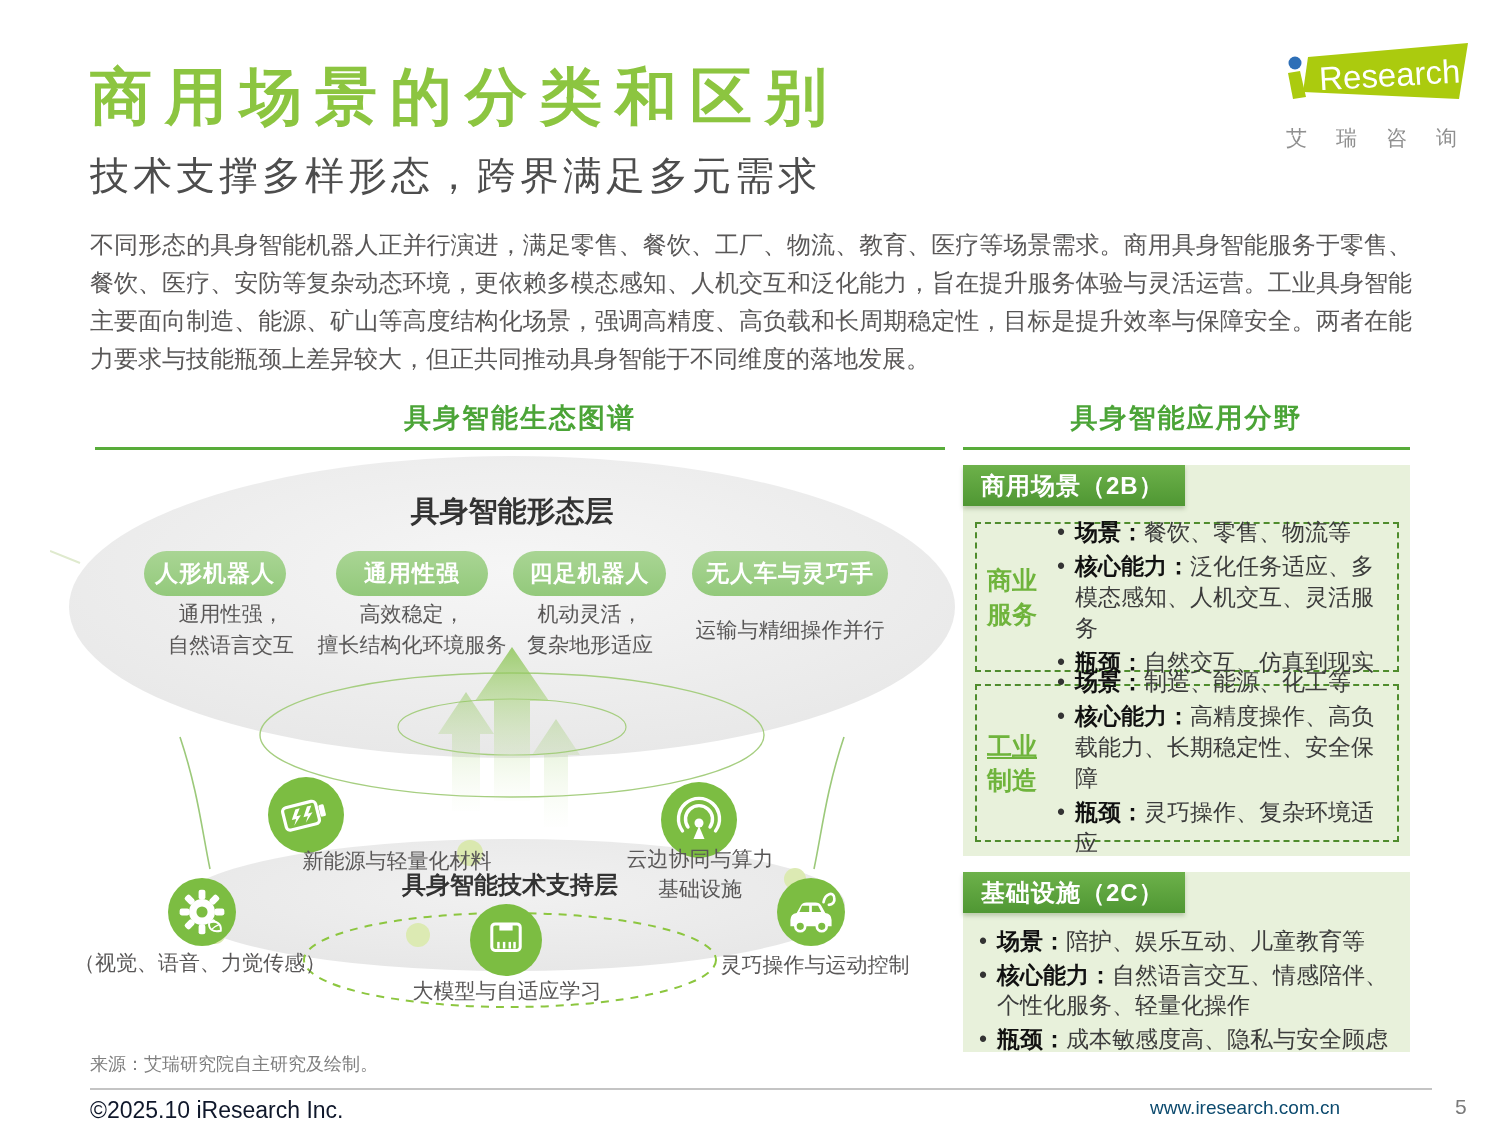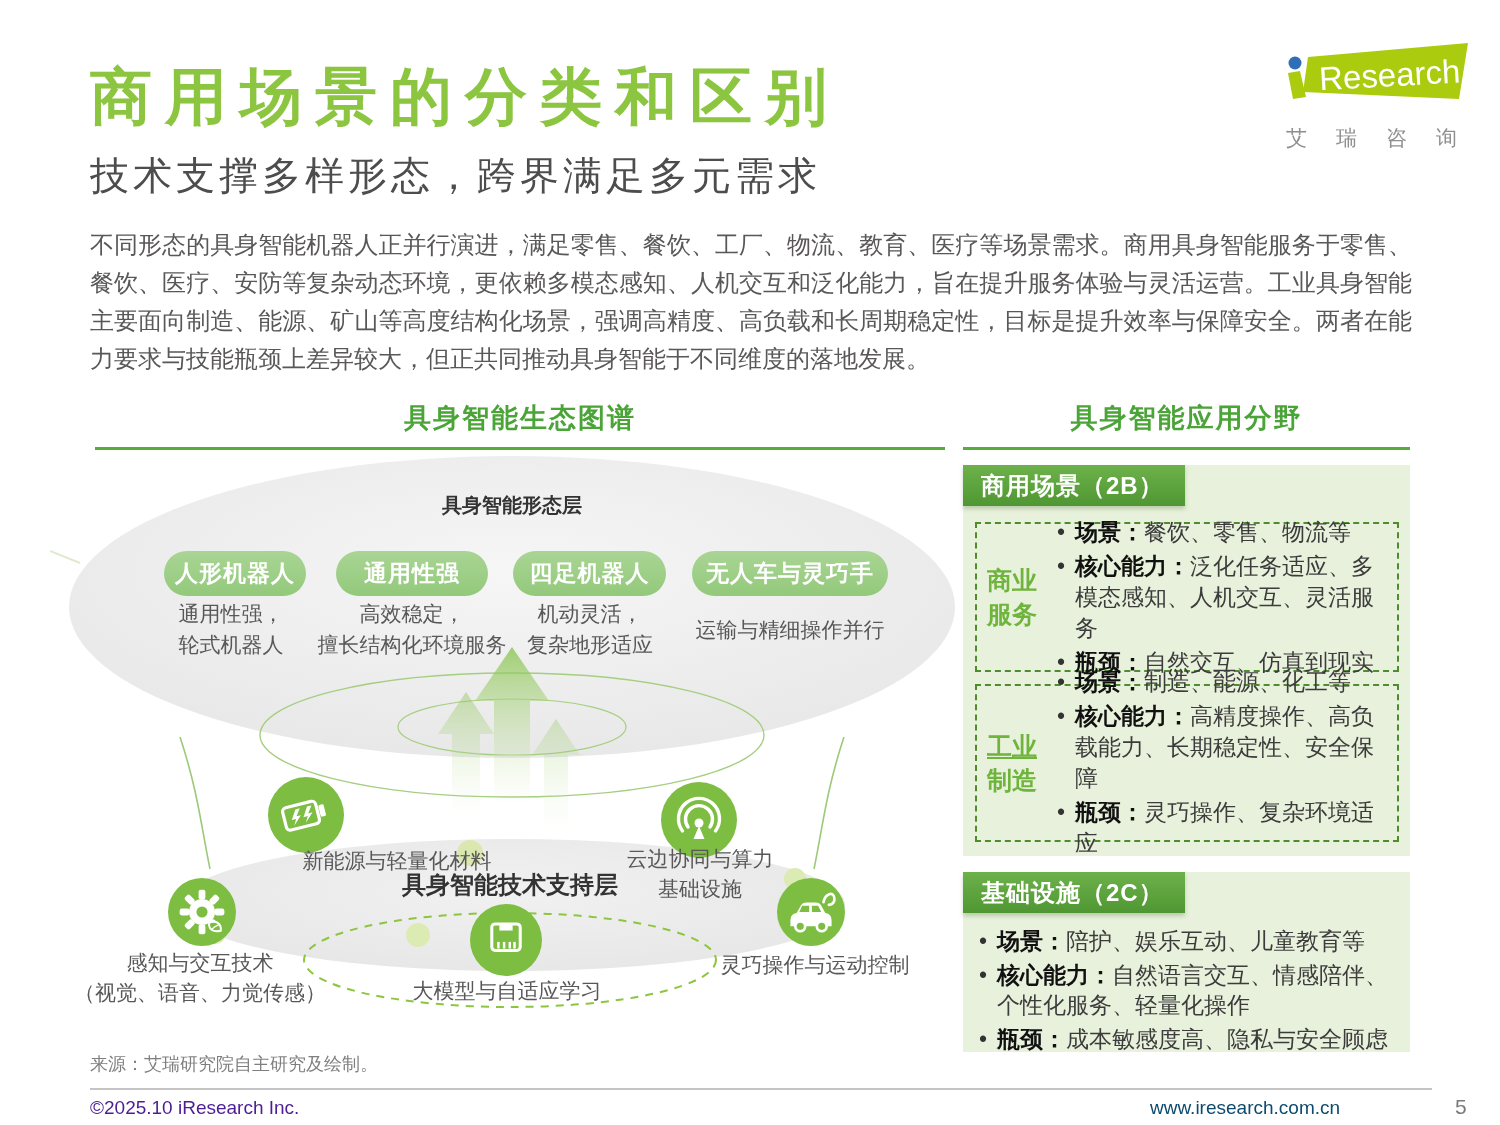--- a/index.html
+++ b/index.html
@@ -14,21 +14,21 @@
 
   
   .logo{left:1278px;top:40px;width:198px;}
   .logo-cn{margin-top:8px;font-size:21px;color:#8f8f8f;letter-spacing:29px;padding-left:8px;white-space:nowrap;}
 
   
   .sec-title{top:400px;font-size:27px;font-weight:bold;color:#4BA437;text-align:center;letter-spacing:2px;}
   .sec-rule{top:447px;height:3px;background:#58AC3A;}
 
   
-  .layer-title{font-size:20px;font-weight:bold;color:#333;text-align:center;}
+  .layer-title{font-size:29px;font-weight:bold;color:#333;text-align:center;}
   .pill{height:45px;border-radius:23px;background:linear-gradient(#A9D594,#93C97B);color:#fff;
         font-weight:bold;font-size:23px;display:flex;align-items:center;justify-content:center;letter-spacing:1px;}
   .caption{height:66px;display:flex;flex-direction:column;justify-content:center;text-align:center;
            font-size:21px;line-height:31px;color:#595757;}
   .icon-circle{border-radius:50%;background:#7CBD42;display:flex;align-items:center;justify-content:center;}
   .d-label{text-align:center;font-size:21px;line-height:30px;color:#595757;}
   .d-label span{display:block;}
 
   
   .panel{background:#E8F1DB;}
@@ -42,21 +42,21 @@
   .side-label .ul{text-decoration:underline;}
   ul.bullets{list-style:none;margin:0;padding:0;flex:1;}
   ul.bullets li{position:relative;padding-left:22px;font-size:23px;line-height:31px;color:#3c3c3c;margin:3px 0;}
   ul.bullets li::before{content:"•";position:absolute;left:4px;top:0;color:#333;}
   ul.bullets b{color:#111;}
   ul.bullets-lg li{font-size:23px;line-height:30px;margin:4px 0;}
 
   
   .source{left:90px;top:1052px;font-size:18px;color:#7f7f7f;}
   .footer-rule{left:90px;top:1088px;width:1342px;height:2px;background:#C4C4C4;}
-  .copyright{left:90px;top:1097px;font-size:19px;color:#4c1d95;}
+  .copyright{left:90px;top:1097px;font-size:23px;color:#0f172a;}
   .website{left:1150px;top:1097px;width:280px;text-align:left;font-size:19px;color:#0c4a6e;}
   .page-num{left:1455px;top:1095px;font-size:21px;color:#7a7a7a;}
 </style>
 </head>
 <body>
 
 <div id="page">
 
   <div class="abs main-title">商用场景的分类和区别</div>
   <div class="abs sub-title">技术支撑多样形态，跨界满足多元需求</div>
@@ -104,28 +104,28 @@
     <ellipse cx="462" cy="450" rx="333" ry="66" fill="url(#gBottom)"></ellipse>
     <ellipse cx="460" cy="505" rx="206" ry="47" stroke="#8CC63F" stroke-width="2" stroke-dasharray="8 7" fill="none"></ellipse>
     <circle cx="420" cy="398" r="13" fill="#DAE8AF"></circle>
     <circle cx="368" cy="480" r="12" fill="#DCEAB3"></circle>
     <circle cx="165" cy="478" r="11" fill="#DCEAB3"></circle>
     <circle cx="745" cy="424" r="11" fill="#DCEAB3"></circle>
   </svg>
 
   <div class="abs layer-title" style="left:362px;top:492px;width:300px;">具身智能形态层</div>
 
-  <div class="abs pill" style="left:164px;top:551px;width:142px;text-align:right;">人形机器人</div>
+  <div class="abs pill" style="left:144px;top:551px;width:142px;text-align:right;">人形机器人</div>
   <div class="abs pill" style="left:336px;top:551px;width:152px;">通用性强</div>
   <div class="abs pill" style="left:513px;top:551px;width:153px;">四足机器人</div>
   <div class="abs pill" style="left:692px;top:551px;width:196px;">无人车与灵巧手</div>
 
   <div class="abs caption" style="left:131px;top:596px;width:200px;">
     <span>通用性强，</span>
-    <span>轮式机器人</span>
+    <span>自然语言交互</span>
   </div>
   <div class="abs caption" style="left:277px;top:596px;width:270px;">
     <span>高效稳定，</span>
     <span>擅长结构化环境服务</span>
   </div>
   <div class="abs caption" style="left:490px;top:596px;width:200px;">
     <span>机动灵活，</span>
     <span>复杂地形适应</span>
   </div>
   <div class="abs caption" style="left:670px;top:596px;width:240px;">
@@ -175,21 +175,20 @@
         <rect x="34.2" y="13" width="7.6" height="11" rx="2.4" transform="rotate(270 38 38)"></rect>
         <rect x="34.2" y="13" width="7.6" height="11" rx="2.4" transform="rotate(315 38 38)"></rect>
         <circle cx="38" cy="38" r="14.5"></circle>
       </g>
       <circle cx="38" cy="38" r="6.2" fill="#7CBD42"></circle>
       <path d="M46 50 C54 47 60 51 59 59 C50 61 45 57 46 50 Z" fill="#7CBD42" stroke="#fff" stroke-width="2.2"></path>
       <path d="M48 58 C51 55 54 53 57 52" stroke="#fff" stroke-width="1.5" fill="none"></path>
     </svg>
   </div>
   <div class="abs d-label" style="left:30px;top:948px;width:340px;">
-    <span>感知与交互技术</span>
     <span>（视觉、语音、力觉传感）</span>
   </div>
 
   <div class="abs icon-circle" style="left:470px;top:904px;width:72px;height:72px;">
     <svg width="72" height="72" viewBox="0 0 76 76">
       <rect x="23" y="21" width="30" height="28" rx="3.5" fill="none" stroke="#fff" stroke-width="3.2"></rect>
       <rect x="31" y="21" width="14" height="7" fill="#fff"></rect>
       <g stroke="#fff" stroke-width="2.6">
         <line x1="30" y1="40" x2="30" y2="47"></line>
         <line x1="36" y1="40" x2="36" y2="47"></line>

